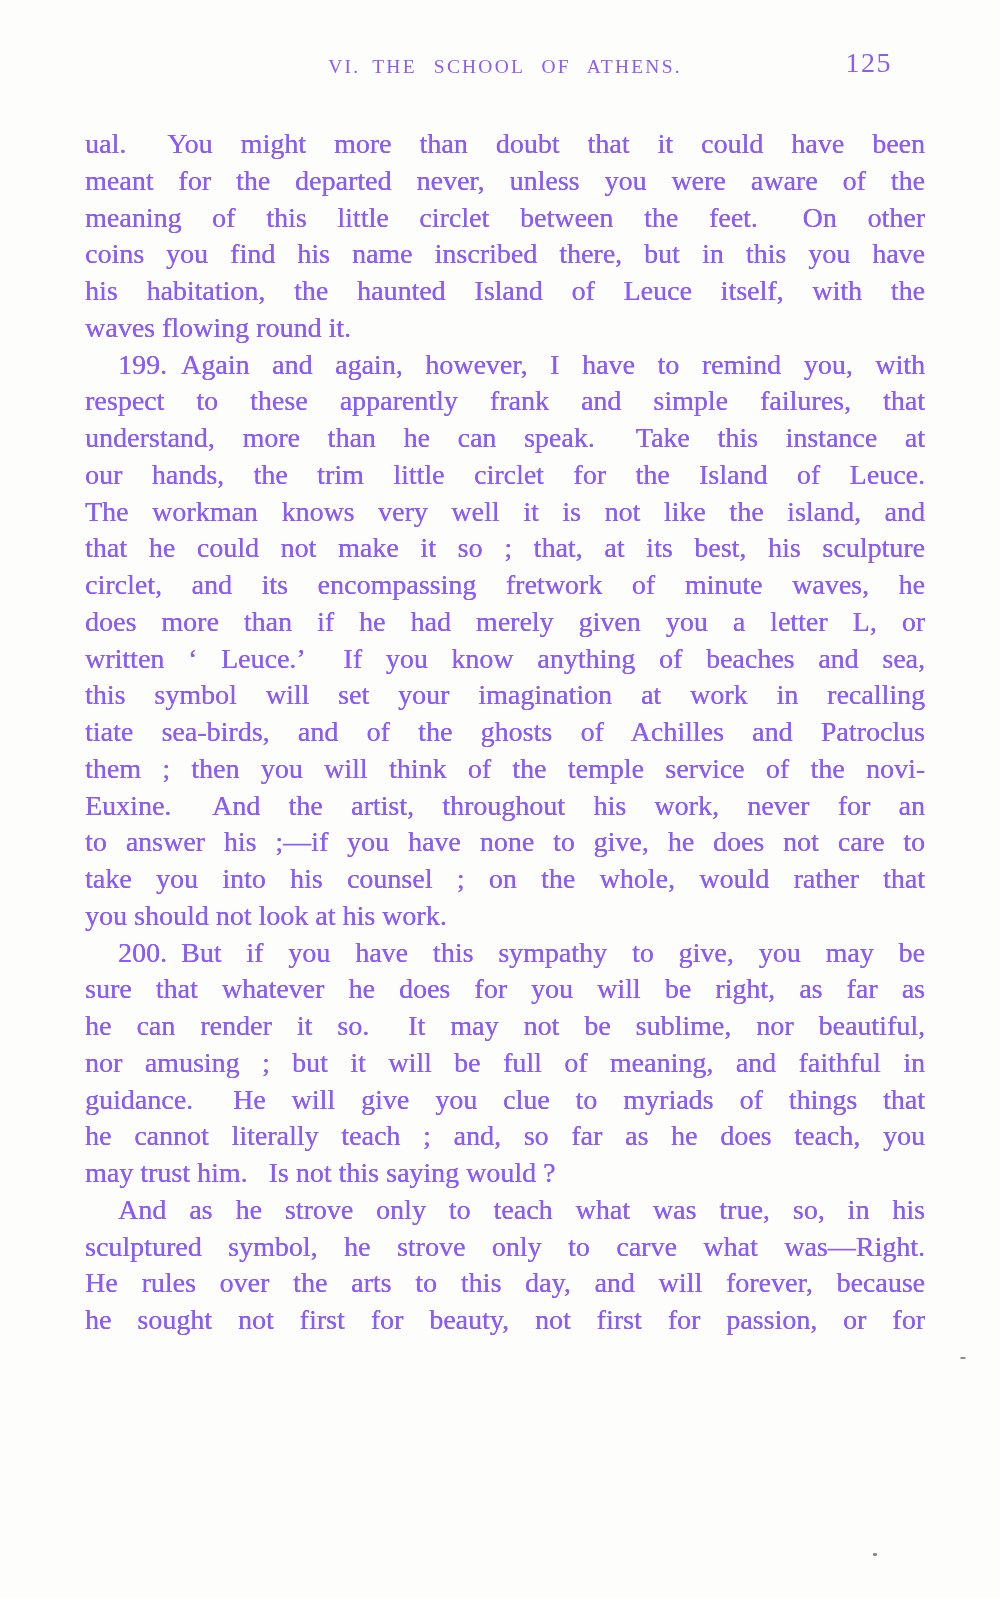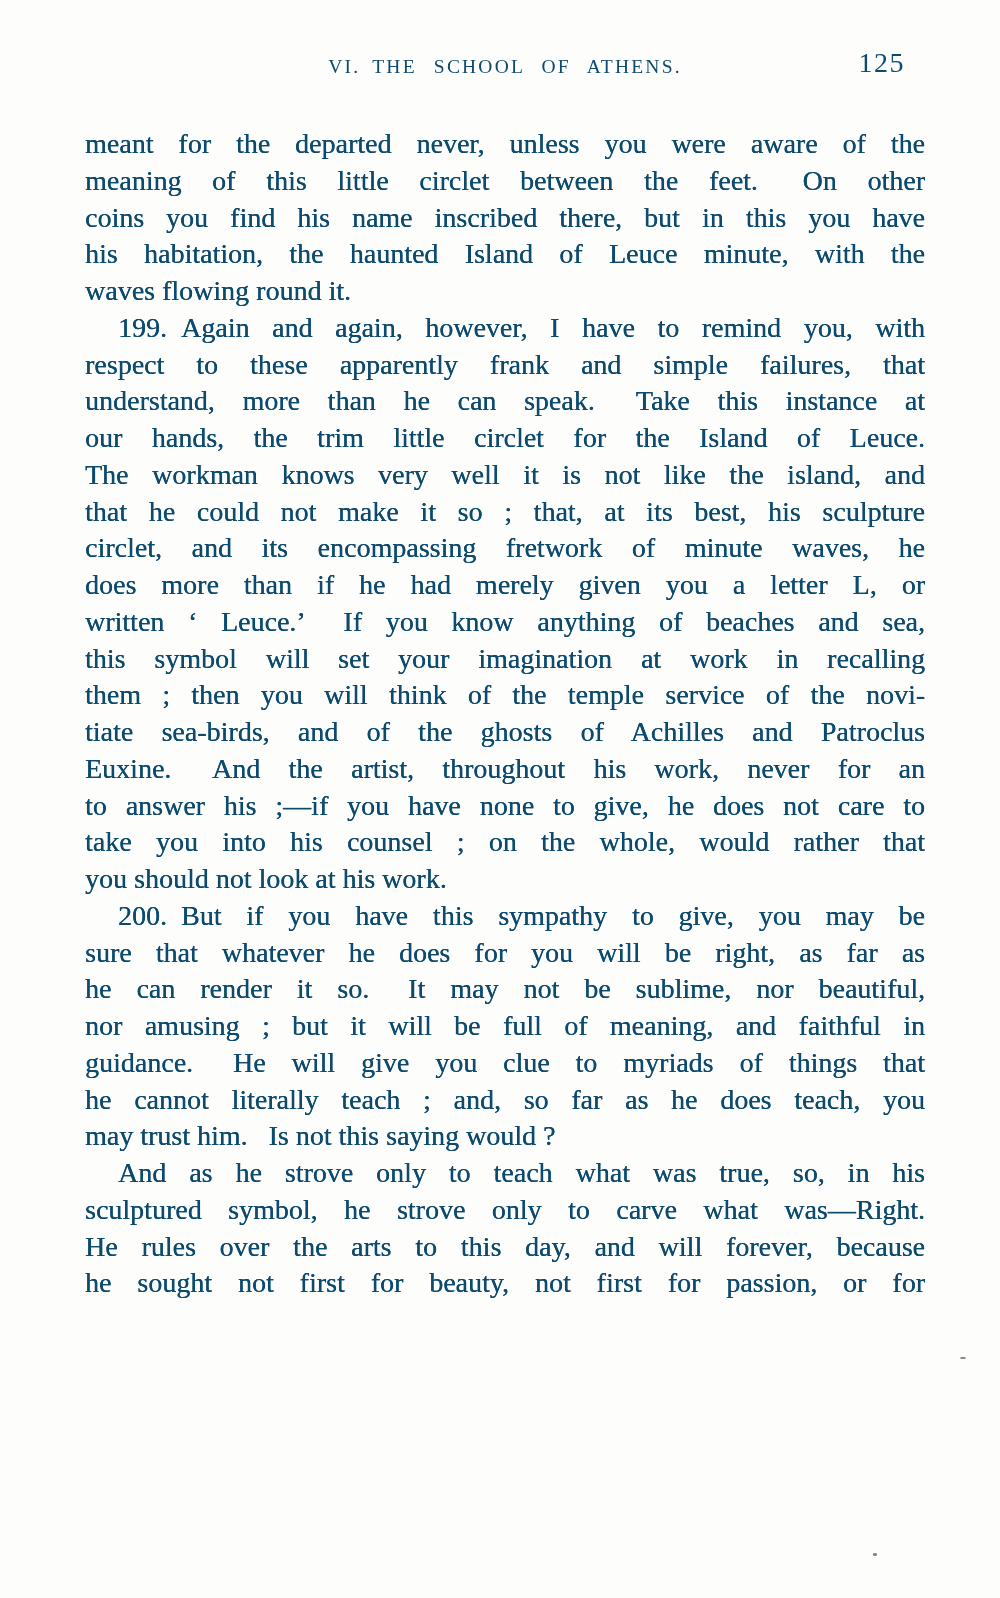--- a/index.html
+++ b/index.html
@@ -6,40 +6,40 @@
     margin: 0;
     padding: 0;
     background: #ffffff;
   }
   .page {
     position: relative;
     width: 1000px;
     height: 1598px;
     background: #fdfdfc;
     font-family: "Liberation Serif", serif;
-    color: #0c4a6e;
+    color: #8b5cf6;
     overflow: hidden;
   }
   .running-header {
     position: absolute;
     top: 56px;
     left: 85px;
     width: 840px;
     text-align: center;
   }
   .chapter-title {
     font-size: 19.5px;
     letter-spacing: 2.2px;
     word-spacing: 10px;
     white-space: nowrap;
   }
   .page-number {
     position: absolute;
     top: 47px;
-    right: 95px;
+    right: 108px;
     font-size: 28px;
     letter-spacing: 1.5px;
   }
   .page-body {
     position: absolute;
     top: 126px;
     left: 85px;
     width: 840px;
   }
   .line {
@@ -70,37 +70,38 @@
 
 <div class="page">
 
   <div class="running-header">
     <span class="chapter-title">VI. THE SCHOOL OF ATHENS.</span>
   </div>
 
   <span class="page-number">125</span>
 
   <div class="page-body" id="page-body">
+      <div class="line">ual.  You might more than doubt that it could have been</div>
       <div class="line">meant for the departed never, unless you were aware of the</div>
       <div class="line">meaning of this little circlet between the feet.  On other</div>
       <div class="line">coins you find his name inscribed there, but in this you have</div>
-      <div class="line">his habitation, the haunted Island of Leuce minute, with the</div>
+      <div class="line">his habitation, the haunted Island of Leuce itself, with the</div>
       <div class="line ragged">waves flowing round it.</div>
       <div class="line indent">199. Again and again, however, I have to remind you, with</div>
       <div class="line">respect to these apparently frank and simple failures, that</div>
       <div class="line">understand, more than he can speak.  Take this instance at</div>
       <div class="line">our hands, the trim little circlet for the Island of Leuce.</div>
       <div class="line">The workman knows very well it is not like the island, and</div>
       <div class="line">that he could not make it so ; that, at its best, his sculpture</div>
       <div class="line">circlet, and its encompassing fretwork of minute waves, he</div>
       <div class="line">does more than if he had merely given you a letter L, or</div>
       <div class="line">written ‘ Leuce.’  If you know anything of beaches and sea,</div>
       <div class="line">this symbol will set your imagination at work in recalling</div>
+      <div class="line">tiate sea-birds, and of the ghosts of Achilles and Patroclus</div>
       <div class="line">them ; then you will think of the temple service of the novi-</div>
-      <div class="line">tiate sea-birds, and of the ghosts of Achilles and Patroclus</div>
       <div class="line">Euxine.  And the artist, throughout his work, never for an</div>
       <div class="line">to answer his ;—if you have none to give, he does not care to</div>
       <div class="line">take you into his counsel ; on the whole, would rather that</div>
       <div class="line ragged">you should not look at his work.</div>
       <div class="line indent">200. But if you have this sympathy to give, you may be</div>
       <div class="line">sure that whatever he does for you will be right, as far as</div>
       <div class="line">he can render it so.  It may not be sublime, nor beautiful,</div>
       <div class="line">nor amusing ; but it will be full of meaning, and faithful in</div>
       <div class="line">guidance.  He will give you clue to myriads of things that</div>
       <div class="line">he cannot literally teach ; and, so far as he does teach, you</div>

